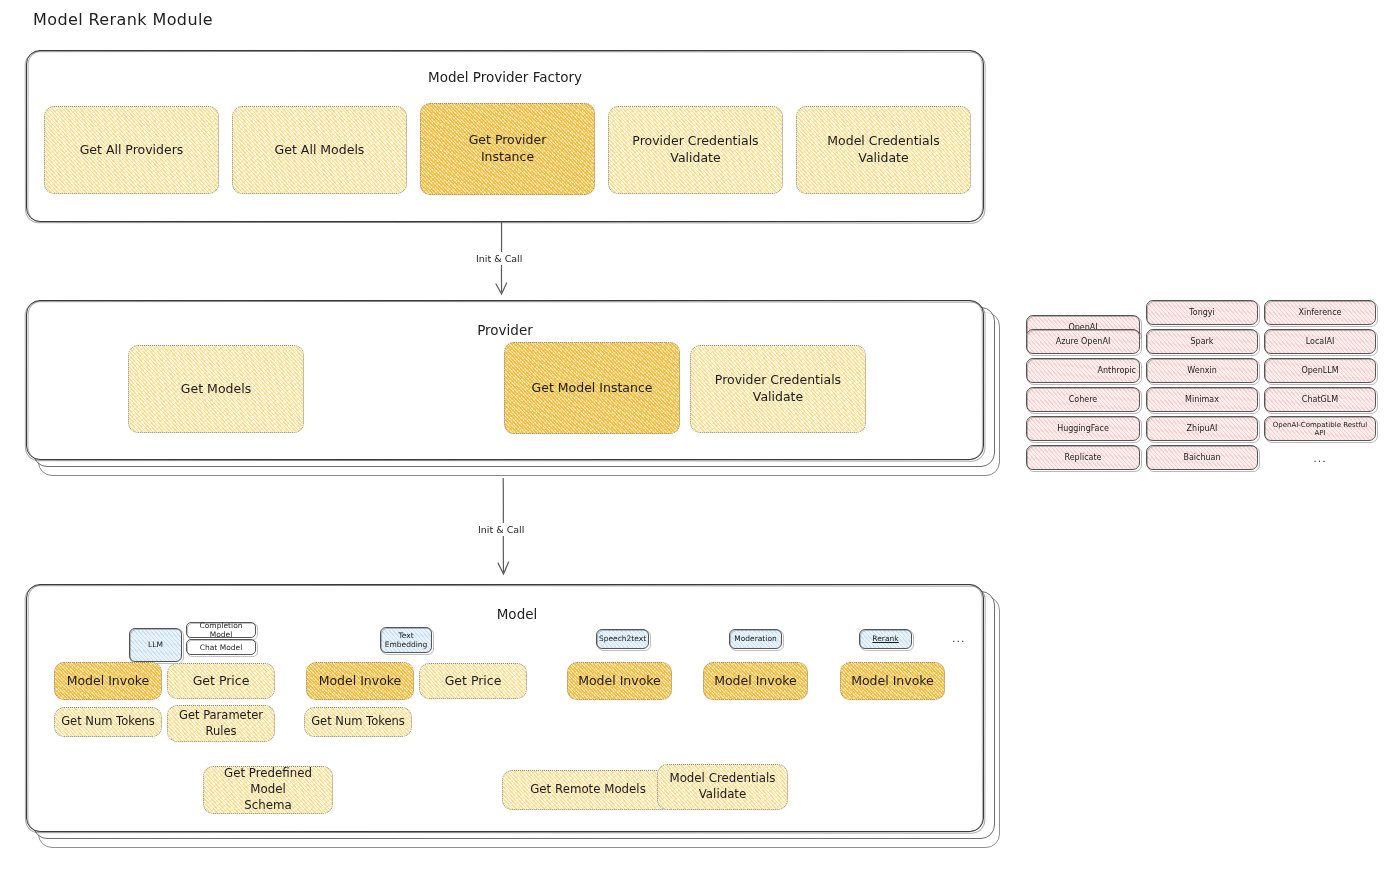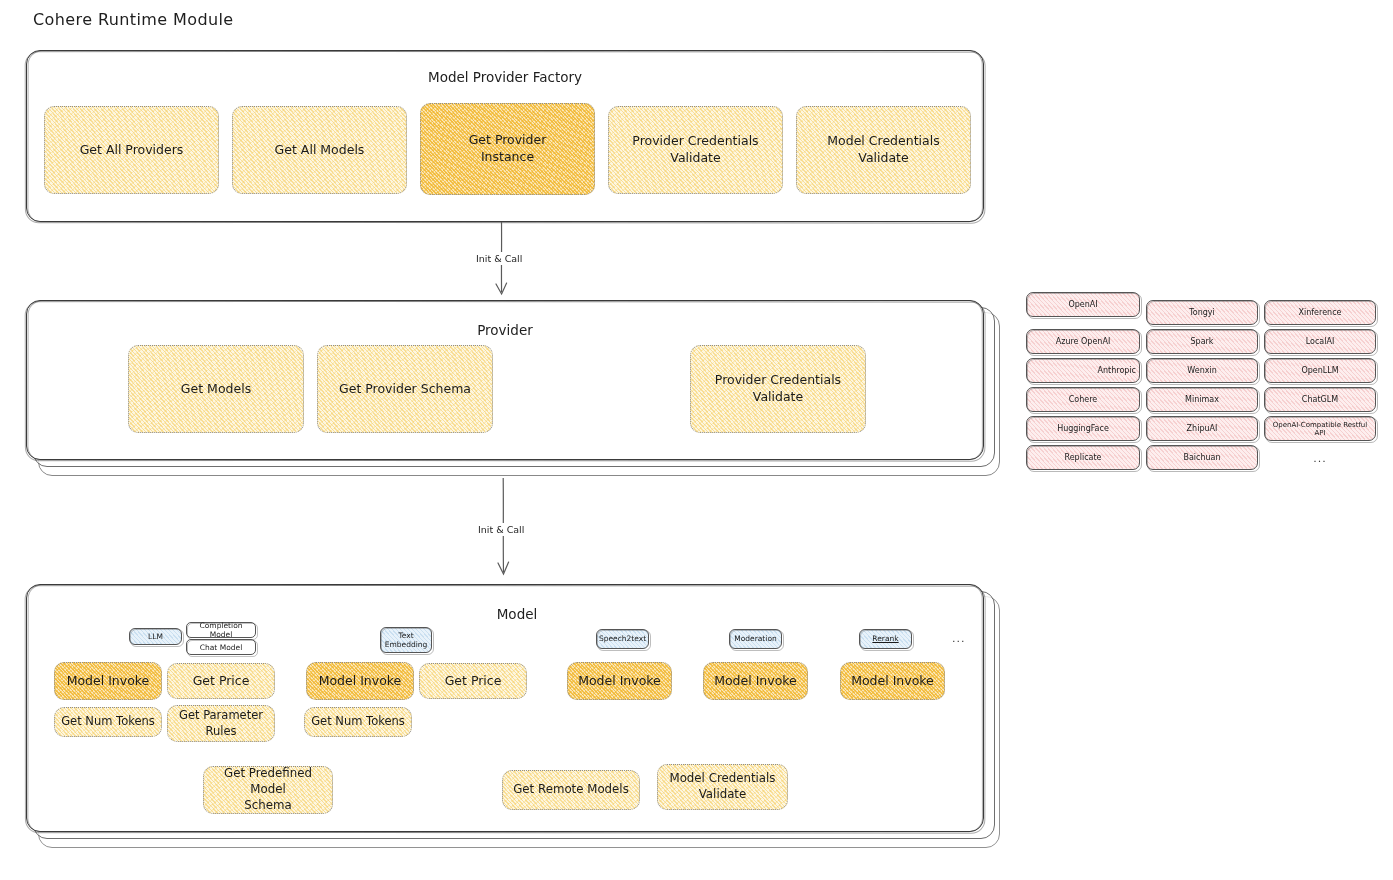--- a/index.html
+++ b/index.html
@@ -203,21 +203,21 @@
     background: #ffffff;
     padding: 1px 4px;
     white-space: nowrap;
   }
 </style>
 </head>
 <body>
 
 <div id="canvas">
 
-  <div class="page-title">Cohere Runtime Module</div>
+  <div class="page-title">Model Rerank Module</div>
 
   <div class="stack-layer" style="left:28px; top:52px; width:957px; height:170px; opacity:.0;"></div>
   <div class="section" style="left:26px; top:50px; width:958px; height:172px;">
     <div class="section-title" style="top:18px;">Model Provider Factory</div>
   </div>
   <div class="node yellow" style="left:232px; top:106px; width:175px; height:88px;">
       <span style="white-space:pre-line">Get All Models</span>
     </div>
   <div class="node yellow" style="left:44px;  top:106px; width:175px; height:88px;">
       <span style="white-space:pre-line">Get All Providers</span>
@@ -242,29 +242,29 @@
   <div class="arrow-label" style="left:472px; top:252px;">Init &amp; Call</div>
 
   <div class="stack-layer" style="left:38px; top:312px; width:962px; height:164px; opacity:.65;"></div>
   <div class="stack-layer" style="left:33px; top:307px; width:962px; height:160px; opacity:.8;"></div>
   <div class="section" style="left:26px; top:300px; width:958px; height:160px;">
     <div class="section-title" style="top:21px;">Provider</div>
   </div>
   <div class="node yellow" style="left:128px; top:345px; width:176px; height:88px;">
       <span style="white-space:pre-line">Get Models</span>
     </div>
-  <div class="node yellow" style="left:317px; top:345px; width:176px; height:88px;">
-      <span style="white-space:pre-line">Get Provider Schema</span>
+  <div class="node orange" style="left:504px; top:342px; width:176px; height:92px;">
+      <span style="white-space:pre-line">Get Model Instance</span>
     </div>
   <div class="node yellow" style="left:690px; top:345px; width:176px; height:88px;">
       <span style="white-space:pre-line">Provider Credentials
 Validate</span>
     </div>
 
-  <div class="chip-pink" style="left:1026px; top:292px; width:114px; height:25px;text-align:center;">
+  <div class="chip-pink" style="left:1026px; top:315px; width:114px; height:25px;text-align:center;">
       <span>OpenAI</span>
     </div>
   <div class="chip-pink" style="left:1026px; top:329px; width:114px; height:25px;">
       <span>Azure OpenAI</span>
     </div>
   <div class="chip-pink" style="left:1026px; top:358px; width:114px; height:25px;justify-content:flex-end;">
       <span>Anthropic</span>
     </div>
   <div class="chip-pink" style="left:1026px; top:387px; width:114px; height:25px;">
       <span>Cohere</span>
@@ -317,21 +317,21 @@
     <path d="M6 85 L 11.5 96 L 16.6 84" stroke="#5a5a5a" stroke-width="1.2" fill="none" stroke-linecap="round"></path>
   </svg>
   <div class="arrow-label" style="left:474px; top:523px;">Init &amp; Call</div>
 
   <div class="stack-layer" style="left:38px; top:596px; width:962px; height:252px; opacity:.6;"></div>
   <div class="stack-layer" style="left:33px; top:591px; width:962px; height:248px; opacity:.8;"></div>
   <div class="section" style="left:26px; top:584px; width:958px; height:248px;">
     <div class="section-title" style="top:21px;margin-left:24px;">Model</div>
   </div>
 
-  <div class="badge-blue" style="left:129px; top:628px; width:53px; height:17px;">
+  <div class="badge-blue" style="left:129px; top:628px; width:53px; height:34px;">
       <span style="white-space:pre-line">LLM</span>
     </div>
   <div class="badge-white" style="left:186px; top:622px; width:70px; height:16px;">
       <span>Completion Model</span>
     </div>
   <div class="badge-white" style="left:186px; top:639px; width:70px; height:16px;">
       <span>Chat Model</span>
     </div>
 
   <div class="node orange" style="left:54px;  top:662px; width:108px; height:38px;">
@@ -382,21 +382,21 @@
   <div class="node orange" style="left:840px; top:662px; width:105px; height:38px;">
       <span style="white-space:pre-line">Model Invoke</span>
     </div>
 
   <div class="ellipsis-badge" style="left:952px; top:632px;">...</div>
 
   <div class="node yellow" style="left:203px; top:766px; width:130px; height:48px; font-size:11.8px;">
       <span style="white-space:pre-line">Get Predefined Model
 Schema</span>
     </div>
-  <div class="node yellow" style="left:502px; top:770px; width:138px; height:40px; font-size:11.8px;">
+  <div class="node yellow" style="left:502px; top:770px; width:172px; height:40px; font-size:11.8px;">
       <span style="white-space:pre-line">Get Remote Models</span>
     </div>
   <div class="node yellow" style="left:657px; top:764px; width:131px; height:46px; font-size:11.8px;">
       <span style="white-space:pre-line">Model Credentials
 Validate</span>
     </div>
 
 </div>
 
 </body></html>

